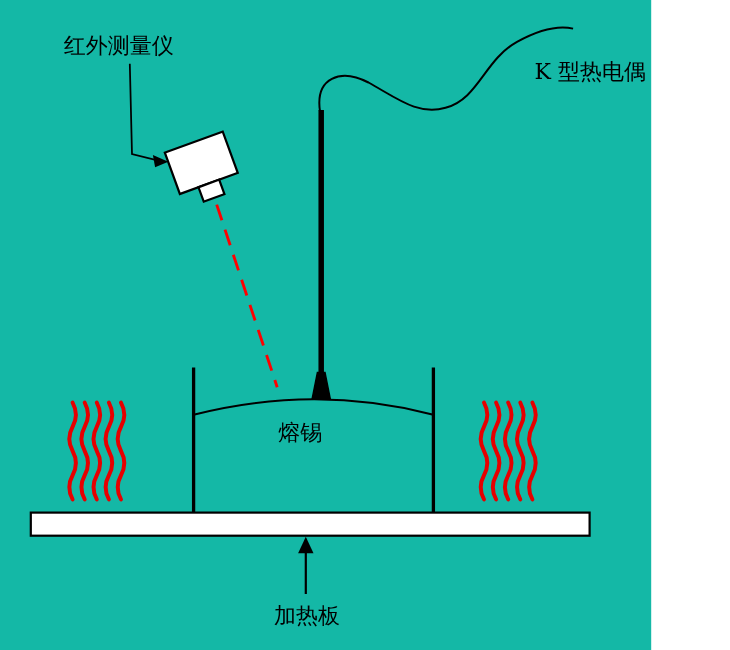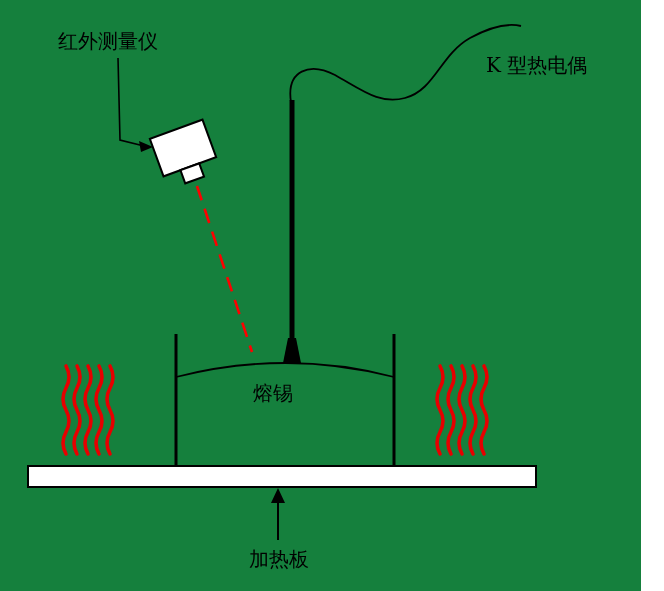--- a/index.html
+++ b/index.html
@@ -6,23 +6,23 @@
       margin: 0;
       padding: 0;
       background: #ffffff;
       width: 664px;
       height: 591px;
       overflow: hidden;
       font-family: "DejaVu Serif", "Liberation Serif", serif;
     }
     .stage {
       position: relative;
-      width: 641px;
+      width: 592px;
       height: 591px;
-      background: #15803d;
+      background: #14b8a6;
     }
     svg text {
       font-family: "DejaVu Serif", "Liberation Serif", serif;
       font-size: 20px;
       fill: #000000;
     }
     .blackline { stroke: #000000; fill: none; }
   </style>
 </head>
 <body>

